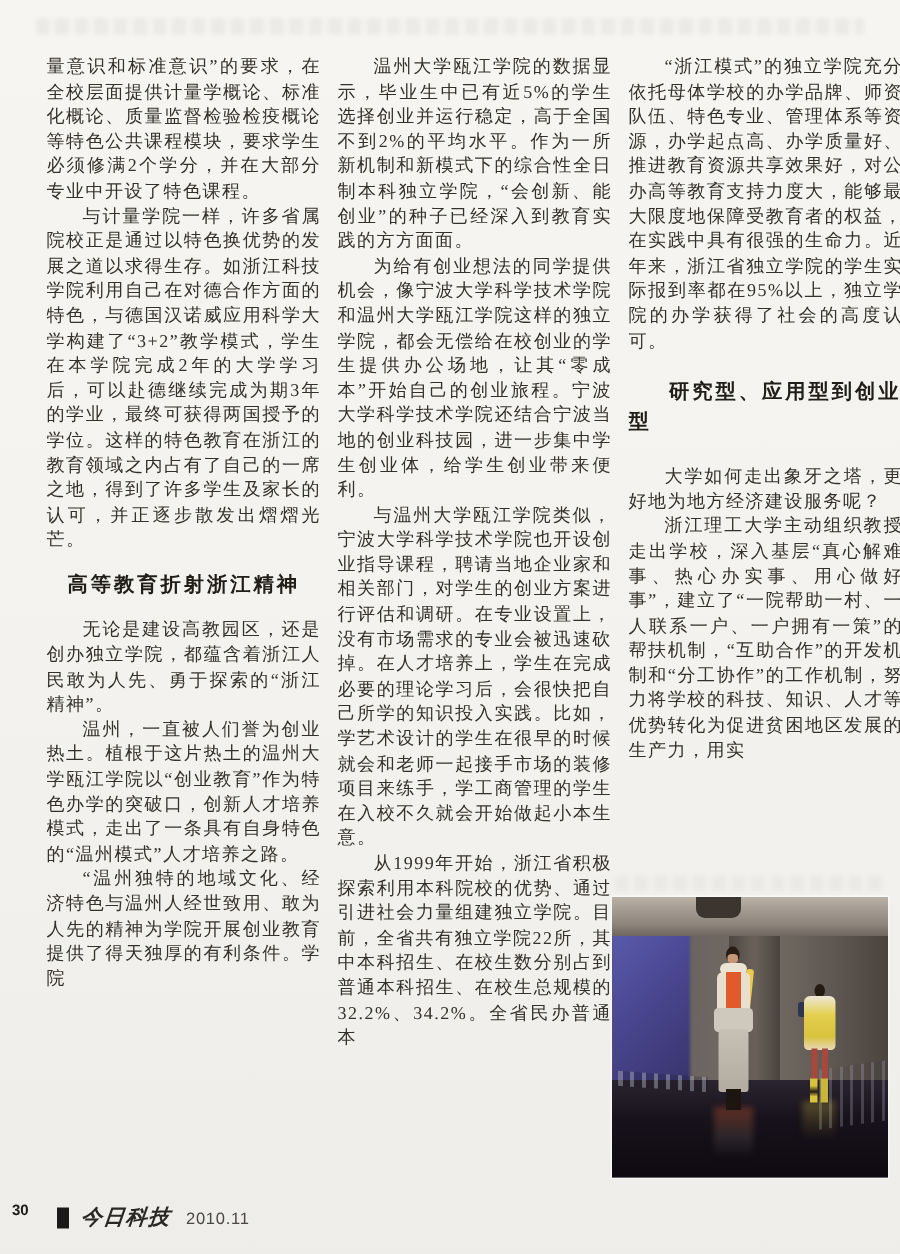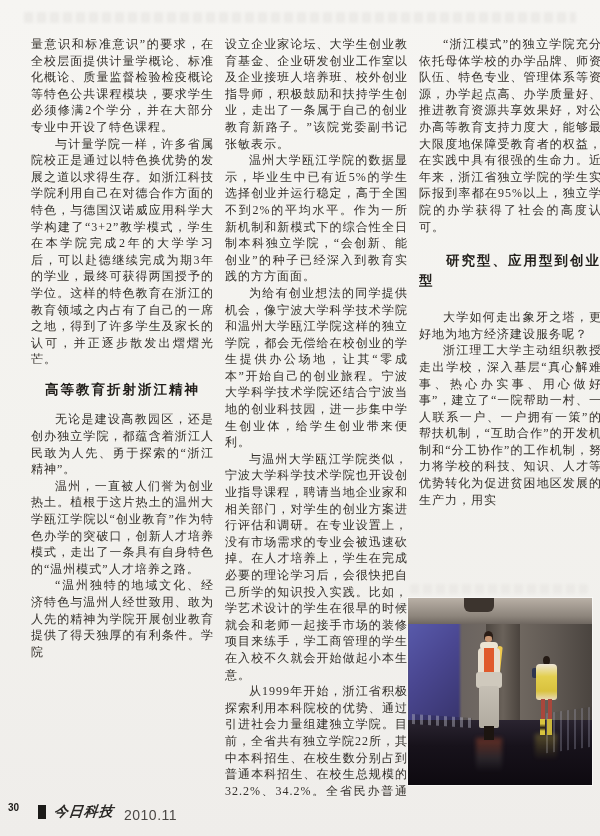--- a/index.html
+++ b/index.html
@@ -176,21 +176,21 @@
     font-style: italic;
     color: #2a2826;
     letter-spacing: 1px;
     transform: skewX(-6deg);
   }
   .issue {
     position: absolute;
     left: 124px;
     top: 5px;
     font-family: "Liberation Sans", sans-serif;
-    font-size: 14px;
+    font-size: 11px;
     color: #4a4744;
     letter-spacing: 0.5px;
   }
 </style>
 </head>
 <body>
 
 <div class="ghost ghost-top"></div>
 <div class="ghost ghost-mid"></div>
 
@@ -199,21 +199,20 @@
   <div class="col">
     <p class="cont">量意识和标准意识”的要求，在全校层面提供计量学概论、标准化概论、质量监督检验检疫概论等特色公共课程模块，要求学生必须修满2个学分，并在大部分专业中开设了特色课程。</p>
     <p>与计量学院一样，许多省属院校正是通过以特色换优势的发展之道以求得生存。如浙江科技学院利用自己在对德合作方面的特色，与德国汉诺威应用科学大学构建了“3+2”教学模式，学生在本学院完成2年的大学学习后，可以赴德继续完成为期3年的学业，最终可获得两国授予的学位。这样的特色教育在浙江的教育领域之内占有了自己的一席之地，得到了许多学生及家长的认可，并正逐步散发出熠熠光芒。</p>
     <h3 class="centered">高等教育折射浙江精神</h3>
     <p>无论是建设高教园区，还是创办独立学院，都蕴含着浙江人民敢为人先、勇于探索的“浙江精神”。</p>
     <p>温州，一直被人们誉为创业热土。植根于这片热土的温州大学瓯江学院以“创业教育”作为特色办学的突破口，创新人才培养模式，走出了一条具有自身特色的“温州模式”人才培养之路。</p>
     <p>“温州独特的地域文化、经济特色与温州人经世致用、敢为人先的精神为学院开展创业教育提供了得天独厚的有利条件。学院</p>
   </div>
 
   <div class="col">
-    <p class="cont">设立企业家论坛、大学生创业教育基金、企业研发创业工作室以及企业接班人培养班、校外创业指导师，积极鼓励和扶持学生创业，走出了一条属于自己的创业教育新路子。”该院党委副书记张敏表示。</p>
     <p>温州大学瓯江学院的数据显示，毕业生中已有近5%的学生选择创业并运行稳定，高于全国不到2%的平均水平。作为一所新机制和新模式下的综合性全日制本科独立学院，“会创新、能创业”的种子已经深入到教育实践的方方面面。</p>
     <p>为给有创业想法的同学提供机会，像宁波大学科学技术学院和温州大学瓯江学院这样的独立学院，都会无偿给在校创业的学生提供办公场地，让其“零成本”开始自己的创业旅程。宁波大学科学技术学院还结合宁波当地的创业科技园，进一步集中学生创业体，给学生创业带来便利。</p>
     <p>与温州大学瓯江学院类似，宁波大学科学技术学院也开设创业指导课程，聘请当地企业家和相关部门，对学生的创业方案进行评估和调研。在专业设置上，没有市场需求的专业会被迅速砍掉。在人才培养上，学生在完成必要的理论学习后，会很快把自己所学的知识投入实践。比如，学艺术设计的学生在很早的时候就会和老师一起接手市场的装修项目来练手，学工商管理的学生在入校不久就会开始做起小本生意。</p>
     <p>从1999年开始，浙江省积极探索利用本科院校的优势、通过引进社会力量组建独立学院。目前，全省共有独立学院22所，其中本科招生、在校生数分别占到普通本科招生、在校生总规模的32.2%、34.2%。全省民办普通本</p>
   </div>
 
   <div class="col">
     <p>“浙江模式”的独立学院充分依托母体学校的办学品牌、师资队伍、特色专业、管理体系等资源，办学起点高、办学质量好、推进教育资源共享效果好，对公办高等教育支持力度大，能够最大限度地保障受教育者的权益，在实践中具有很强的生命力。近年来，浙江省独立学院的学生实际报到率都在95%以上，独立学院的办学获得了社会的高度认可。</p>
     <h3 class="indented">研究型、应用型到创业型</h3>
     <p>大学如何走出象牙之塔，更好地为地方经济建设服务呢？</p>

